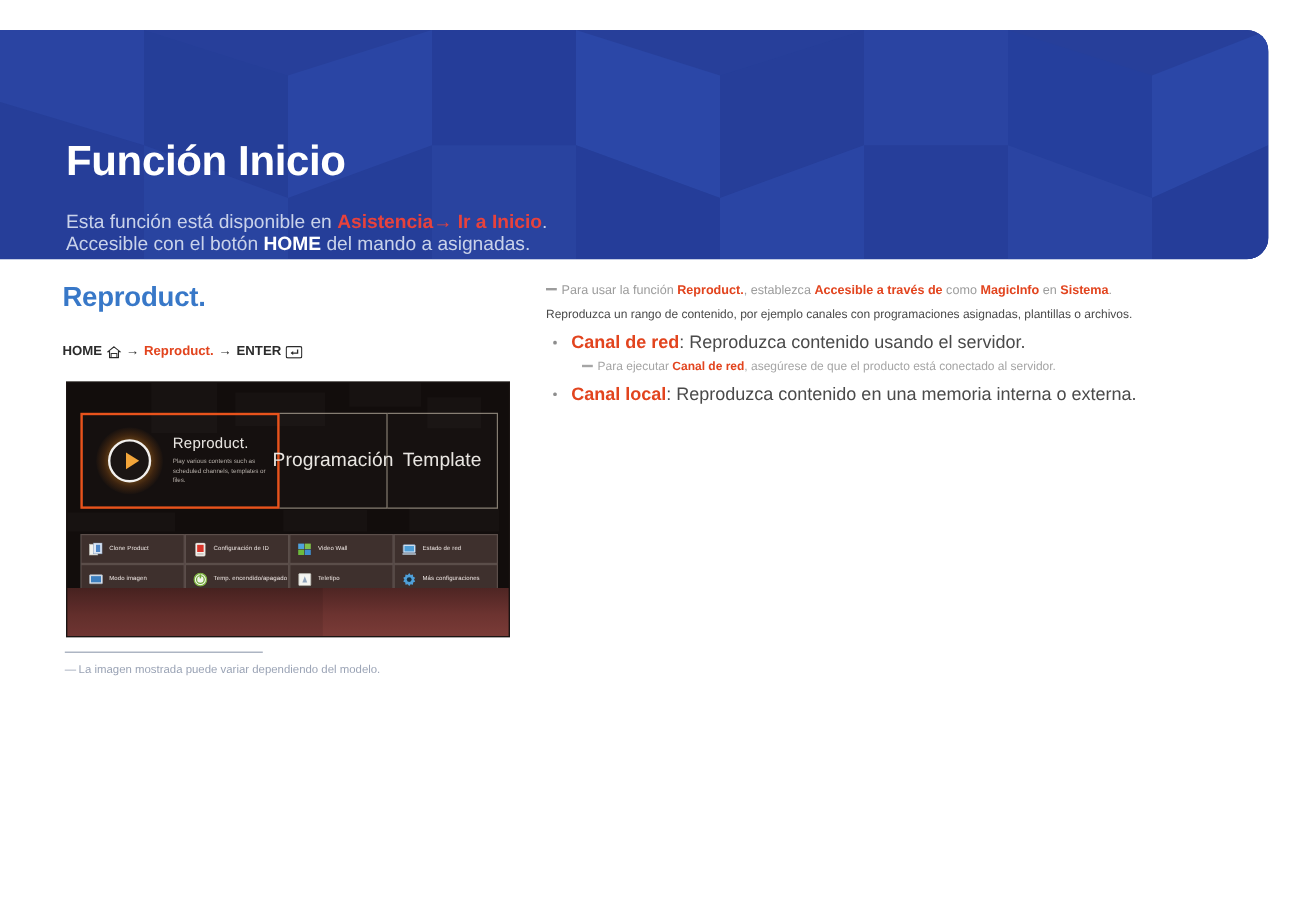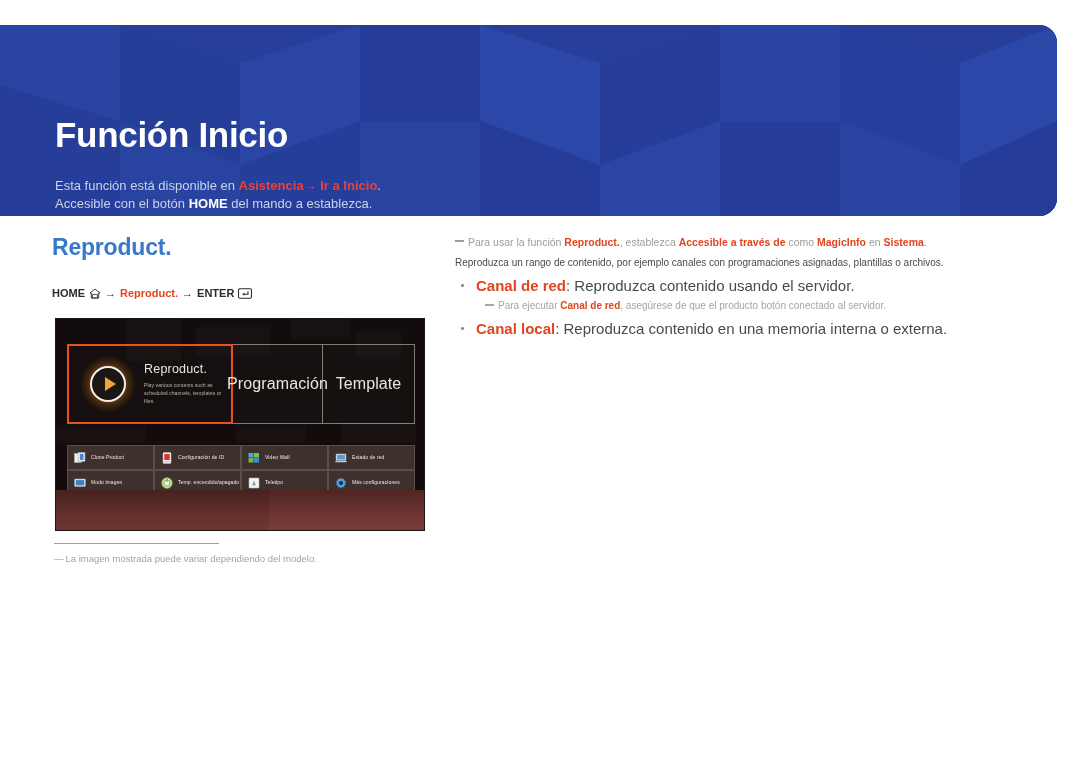--- a/index.html
+++ b/index.html
@@ -44,21 +44,21 @@
     font-weight: bold;
     color: #ffffff;
     letter-spacing: -0.3px;
     line-height: 1;
     white-space: nowrap;
   }
   .banner-sub {
     position: absolute;
     left: 55px;
     top: 152px;
-    font-size: 13px;
+    font-size: 16px;
     color: #c9d2ea;
     line-height: 18px;
     white-space: nowrap;
   }
   .banner-sub .accent { color: #e8423c; font-weight: bold; }
   .banner-sub .w { color: #ffffff; font-weight: bold; }
 
   
   .sec-title {
     position: absolute;
@@ -326,21 +326,21 @@
       <rect x="0" y="0" width="1057" height="191" fill="#27409a" opacity="0.38"></rect>
     </svg>
 
     <div class="banner-title">Función Inicio</div>
 
     <div class="banner-sub">
       <div>
         <span>Esta función está disponible en </span><span class="accent">Asistencia</span><span class="accent">→</span> <span class="accent">Ir a Inicio</span><span>.</span>
       </div>
       <div>
-        <span>Accesible con el botón </span><span class="w">HOME</span><span> del mando a establezca.</span>
+        <span>Accesible con el botón </span><span class="w">HOME</span><span> del mando a asignadas.</span>
       </div>
     </div>
   </div>
 
   <div class="sec-title">Reproduct.</div>
 
   <div class="nav-path">
     <span>HOME</span>
     <svg class="nav-icon" width="12" height="11" viewBox="0 0 12 11">
       <path d="M6 1 L11 5 L9.7 5 L9.7 10 L2.3 10 L2.3 5 L1 5 Z" fill="none" stroke="#2b2b2b" stroke-width="0.9"></path>
@@ -480,21 +480,21 @@
       <span>Para usar la función </span><b>Reproduct.</b><span>, establezca </span><b>Accesible a través de</b><span> como </span><b>MagicInfo</b><span> en </span><b>Sistema</b><span>.</span>
     </div>
 
     <div class="r-line">Reproduzca un rango de contenido, por ejemplo canales con programaciones asignadas, plantillas o archivos.</div>
 
     <div class="r-bullet">
       <b>Canal de red</b><span>: Reproduzca contenido usando el servidor.</span>
     </div>
 
     <div class="r-subnote">
-      <span>Para ejecutar </span><b>Canal de red</b><span>, asegúrese de que el producto botón conectado al servidor.</span>
+      <span>Para ejecutar </span><b>Canal de red</b><span>, asegúrese de que el producto está conectado al servidor.</span>
     </div>
 
     <div class="r-bullet">
       <b>Canal local</b><span>: Reproduzca contenido en una memoria interna o externa.</span>
     </div>
   </div>
 
 </div>
 
 </body></html>

